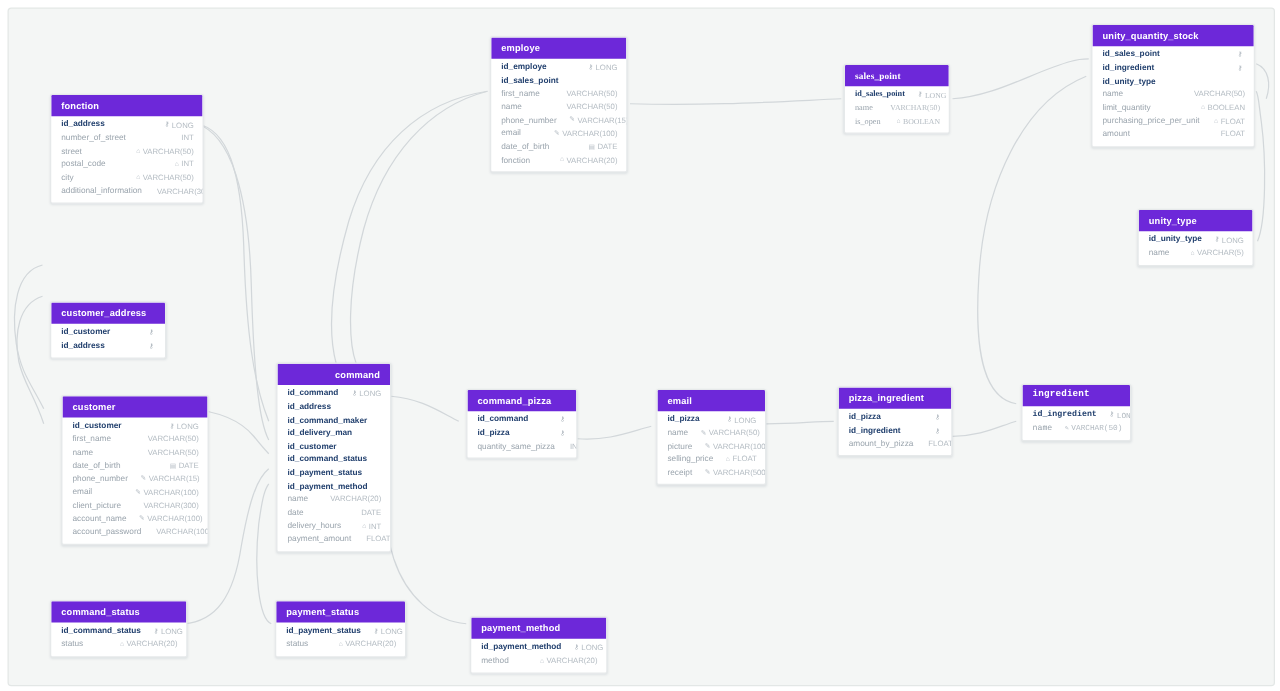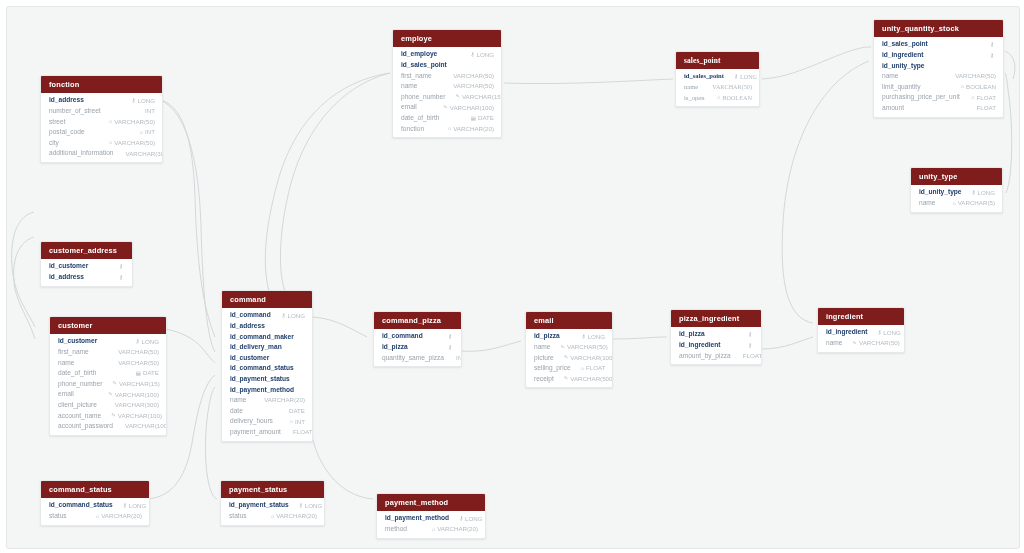--- a/index.html
+++ b/index.html
@@ -22,21 +22,21 @@
   .tbl{
     position:absolute;
     background:#ffffff;
     border:1px solid #e6e9ea;
     border-radius:2px;
     box-shadow:0 1px 2px rgba(40,60,90,.10);
     overflow:hidden;
     box-sizing:border-box;
   }
   .tbl-head{
-    background:#7f1d1d;
+    background:#6d28d9;
     color:#ffffff;
     font-size:7.4px;
     font-weight:bold;
     letter-spacing:.15px;
     padding:5px 8px 5px 8px;
     line-height:1;
   }
   .tbl-body{padding:2px 0 3px 0;}
   .row{
     display:flex;
@@ -258,21 +258,21 @@
           </div>
           <div class="row">
             <span class="fname">status</span>
             <span class="ftype">
               <span class="gly">⌂</span>
               <span>VARCHAR(20)</span>
             </span>
           </div>
         </div>
       </div>
-      <div class="tbl" style="left: 214px; top: 283px; width: 92px;">
+      <div class="tbl" style="left: 214px; top: 283px; width: 92px; text-align: right;">
         <div class="tbl-head">command</div>
         <div class="tbl-body">
           <div class="row">
             <span class="fname key">id_command</span>
             <span class="ftype">
               <span class="gly keyi">⚷</span>
               <span>LONG</span>
             </span>
           </div>
           <div class="row">
@@ -564,21 +564,21 @@
           </div>
           <div class="row">
             <span class="fname">amount_by_pizza</span>
             <span class="ftype">
               <span class="gly"></span>
               <span>FLOAT</span>
             </span>
           </div>
         </div>
       </div>
-      <div class="tbl" style="left: 810px; top: 300px; width: 88px;">
+      <div class="tbl" style="left: 810px; top: 300px; width: 88px; font-family: Liberation Mono, monospace;">
         <div class="tbl-head">ingredient</div>
         <div class="tbl-body">
           <div class="row">
             <span class="fname key">id_ingredient</span>
             <span class="ftype">
               <span class="gly keyi">⚷</span>
               <span>LONG</span>
             </span>
           </div>
           <div class="row">

